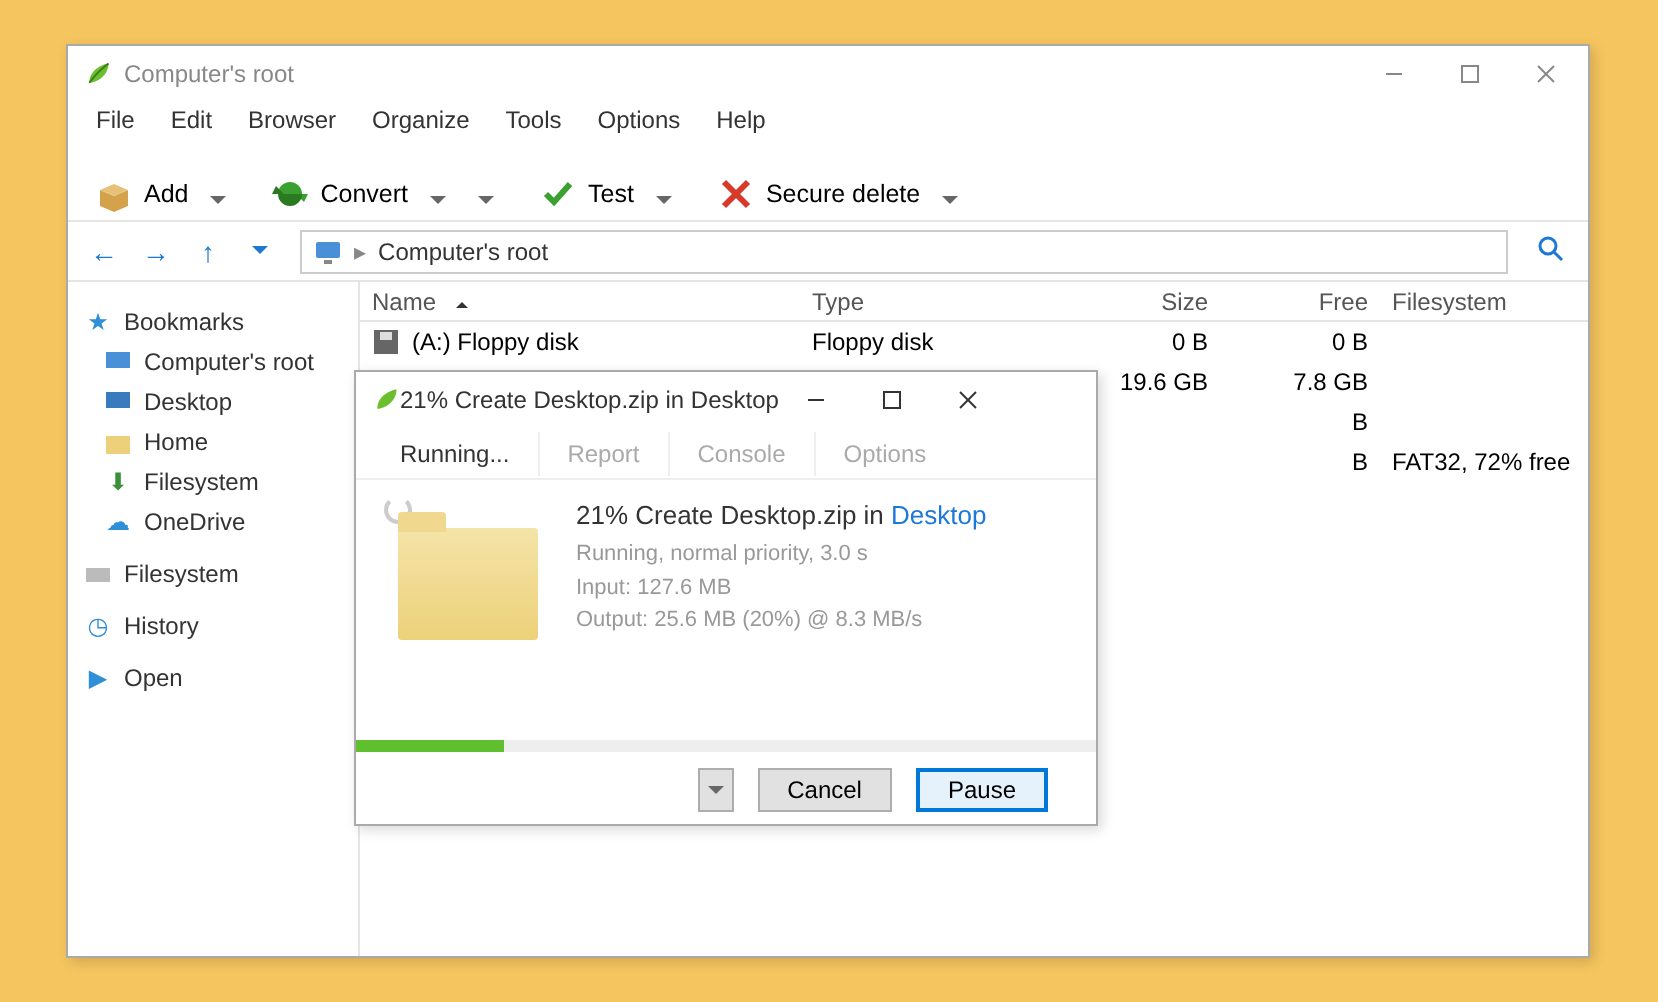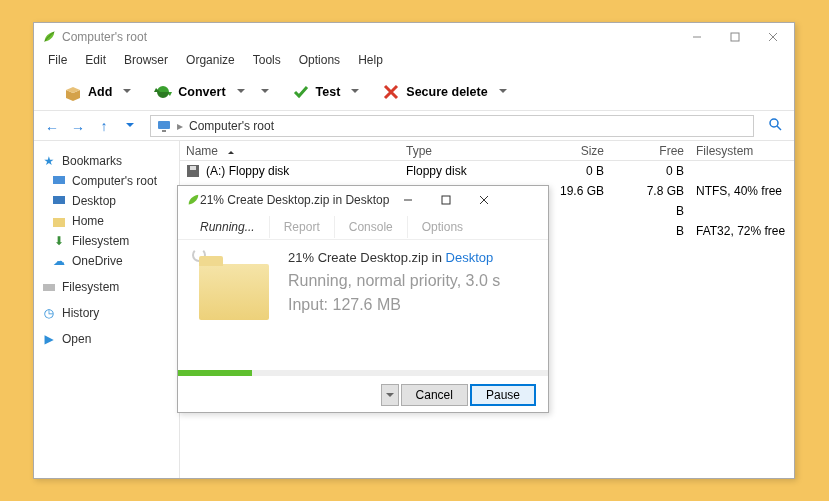--- a/index.html
+++ b/index.html
@@ -10,21 +10,21 @@
 
 .titlebar { height: 28px; display: flex; align-items: center; padding: 0 2px 0 8px; font-size: 12px; color: #888; }
 .titlebar .title-text { flex: 1; margin-left: 6px; }
 .leaf-icon { width: 14px; height: 14px; }
 .win-ctrls { display: flex; gap: 0; }
 .win-btn { width: 38px; height: 26px; display: flex; align-items: center; justify-content: center; color: #888; cursor: default; }
 
 .menubar { height: 22px; display: flex; padding: 0 6px; font-size: 12px; color: #333; gap: 2px; }
 .menubar span { padding: 2px 8px; cursor: default; }
 
-.toolbar { height: 38px; display: flex; align-items: center; padding: 0 22px; border-bottom: 1px solid #e5e5e5; gap: 2px; font-weight: bold; }
+.toolbar { height: 38px; display: flex; align-items: flex-end; padding: 0 6px; border-bottom: 1px solid #e5e5e5; gap: 2px; }
 .tool-item { display: flex; align-items: center; gap: 6px; padding: 4px 8px; font-size: 12.5px; cursor: default; }
 .tool-drop { width: 10px; display: flex; align-items: center; justify-content: center; padding: 4px 4px; cursor: default; }
 .arrow-down { border: 4px solid transparent; border-top-color: #666; margin-top: 3px; }
 
 .locbar { height: 30px; display: flex; align-items: center; padding: 0 6px; border-bottom: 1px solid #e5e5e5; gap: 2px; }
 .nav-btn { width: 24px; height: 24px; display: flex; align-items: center; justify-content: center; color: #1e78d6; font-size: 14px; cursor: default; }
 .loc-path { flex: 1; height: 22px; border: 1px solid #ccc; margin: 0 6px; display: flex; align-items: center; padding: 0 6px; font-size: 12px; gap: 6px; color: #333; }
 .search-btn { color: #1e78d6; font-size: 14px; padding: 0 6px; cursor: default; }
 
 .body { display: flex; height: calc(100% - 28px - 22px - 38px - 30px); }
@@ -43,31 +43,31 @@
 .c-free { width: 80px; text-align: right; }
 .c-fs { flex: 1; }
 .lv-row .c-name svg, .lv-row .c-name .drive-ico { width: 14px; height: 14px; }
 .sort-arrow { border: 3px solid transparent; border-bottom-color: #333; display: inline-block; margin-left: 4px; }
 
 
 .dialog { left: 177px; top: 185px; width: 372px; height: 228px; z-index: 10; }
 .dlg-tb { height: 28px; display: flex; align-items: center; padding: 0 2px 0 8px; font-size: 12px; color: #333; }
 .dlg-tabs { height: 26px; display: flex; align-items: center; border-bottom: 1px solid #eee; font-size: 12px; padding: 0 8px; gap: 0; }
 .dlg-tab { padding: 4px 14px; color: #aaa; border-right: 1px solid #eee; cursor: default; }
-.dlg-tab.active { color: #333; font-style: italic; }
+.dlg-tab.active { color: #333; }
 .dlg-body { display: flex; padding: 10px 16px; gap: 14px; }
 .folder-ico { width: 70px; height: 56px; background: linear-gradient(#f5e4a8,#edd17a); border-radius: 2px; position: relative; margin-top: 4px; }
 .folder-ico::before { content:""; position:absolute; top:-8px; left:0; width:24px; height:10px; background:#f0d98f; border-radius:2px 2px 0 0; }
 .dlg-info { font-size: 12px; }
 .dlg-title { font-size: 13px; color: #333; margin-bottom: 4px; }
 .dlg-title a { color: #1e78d6; text-decoration: none; }
-.dlg-line { color: #999; font-size: 16px; line-height: 1.5; }
+.dlg-line { color: #999; font-size: 11px; line-height: 1.5; }
 .dlg-prog { height: 6px; background: #eee; margin: 0; position: absolute; bottom: 36px; left: 0; right: 0; }
 .dlg-prog-bar { height: 100%; background: #5fbf2f; width: 20%; }
-.dlg-btns { position: absolute; bottom: 6px; right: 12px; display: flex; gap: 2px; align-items: flex-start; }
+.dlg-btns { position: absolute; bottom: 6px; right: 24px; display: flex; gap: 12px; align-items: flex-start; }
 .dlg-btn { min-width: 64px; height: 22px; font-size: 12px; border: 1px solid #adadad; background: #e1e1e1; padding: 0 14px; cursor: default; }
 .dlg-btn.primary { border: 2px solid #0078d7; background: #e5f1fb; }
 .dlg-dropbtn { width: 18px; height: 22px; border: 1px solid #adadad; background: #e1e1e1; display: flex; align-items: center; justify-content: center; cursor: default; }
 .dlg-spinner { width: 14px; height: 14px; border: 2px solid #ccc; border-top-color: transparent; border-radius: 50%; position: absolute; left: 14px; top: 62px; }
 </style>
 </head>
 <body>
 
 <div class="window main-window">
 
@@ -255,21 +255,20 @@
         <div class="lv-col c-name">
             <svg class="drive-ico" viewBox="0 0 14 14">
               <rect x="1" y="4" width="12" height="7" fill="#bbb" rx="1"></rect>
               <circle cx="11" cy="8" r="1" fill="#5b5"></circle>
             </svg>
             <span>(C:) Local disk</span>
           </div>
         <div class="lv-col c-type">Local disk</div>
         <div class="lv-col c-size">19.6 GB</div>
         <div class="lv-col c-free">7.8 GB</div>
-        <div class="lv-col c-fs">NTFS, 40% free</div>
       </div>
       <div class="lv-row">
         <div class="lv-col c-name"></div>
           <div class="lv-col c-type"></div>
           <div class="lv-col c-size"></div>
         <div class="lv-col c-free">B</div>
       </div>
       <div class="lv-row">
         <div class="lv-col c-name"></div>
           <div class="lv-col c-type"></div>
@@ -318,20 +317,21 @@
   <div class="dlg-body">
     <div style="width:80px;display:flex;justify-content:center;padding-top:10px">
       <div class="folder-ico"></div>
     </div>
     <div class="dlg-info">
       <div class="dlg-title">
         <span>21% Create Desktop.zip in </span><a href="#">Desktop</a>
       </div>
       <div class="dlg-line">Running, normal priority, 3.0 s</div>
       <div class="dlg-line">Input: 127.6 MB</div>
+      <div class="dlg-line">Output: 25.6 MB (20%) @ 8.3 MB/s</div>
     </div>
   </div>
 
   <div class="dlg-prog">
       <div class="dlg-prog-bar"></div>
     </div>
 
   <div class="dlg-btns">
     <div class="dlg-dropbtn">
         <div class="arrow-down"></div>

